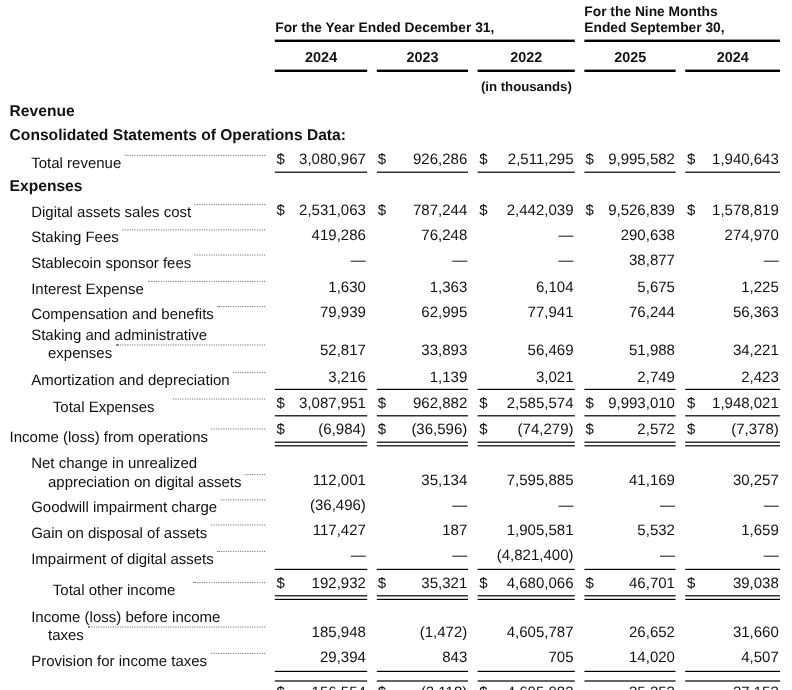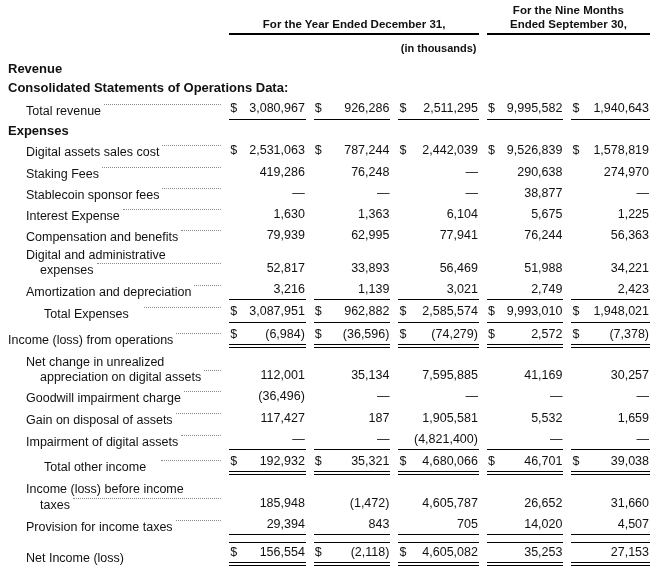--- a/index.html
+++ b/index.html
@@ -3,21 +3,21 @@
 <meta charset="utf-8">
 <style>
   html,body{margin:0;padding:0;background:#fff;color:#111;
     font-family:"Liberation Sans","DejaVu Sans",sans-serif;}
   .sheet{width:660px;height:575px;box-sizing:border-box;padding:3px 6px 0 6px;overflow:hidden;}
   table{border-collapse:collapse;table-layout:fixed;width:648px;font-size:12.5px;line-height:1.22;}
   td{padding:1px 0;vertical-align:bottom;}
 
   
   .gbx{border-bottom:2px solid #000;margin:0 4px;padding:0 0 2px;font-weight:bold;
-       font-size:11.5px;text-align:center;line-height:1.18;}
+       font-size:11.5px;line-height:1.18;}
   .ybx{border-bottom:2px solid #000;margin:0 4px;padding:4px 0 2px;font-weight:bold;
        font-size:12px;text-align:center;}
   td.units{font-weight:bold;font-size:11px;text-align:center;padding:6px 0 3px;}
 
   
   td.lab{text-align:left;}
   .l,.lw{white-space:nowrap;}
   .lw{display:flex;align-items:flex-start;}
   .i0{padding-left:2px;}
   .i1{padding-left:20px;}
@@ -58,20 +58,38 @@
     <div class="gbx"><span>For the Year Ended December 31,</span></div>
   </td>
   <td class="n" colspan="2">
     <div class="gbx">
       <div>For the Nine Months</div>
       <div>Ended September 30,</div>
     </div>
   </td>
 </tr>
 
+<tr>
+  <td class="lab"></td>
+  <td class="n">
+            <div class="ybx">2024</div>
+          </td>
+  <td class="n">
+            <div class="ybx">2023</div>
+          </td>
+  <td class="n">
+            <div class="ybx">2022</div>
+          </td>
+  <td class="n">
+            <div class="ybx">2025</div>
+          </td>
+  <td class="n">
+            <div class="ybx">2024</div>
+          </td>
+</tr>
 
 <tr>
   <td></td>
           <td></td>
           <td></td>
   <td class="units">(in thousands)</td>
   <td></td>
           <td></td>
 </tr>
 
@@ -322,21 +340,21 @@
   <td class="n">
             <div class="bx">
               <span class="d"></span>
               <span class="v">56,363</span>
             </div>
           </td>
 </tr>
 
 <tr>
   <td class="lab">
-    <div class="l i1">Digital and administrative</div>
+    <div class="l i1">Staking and administrative</div>
     <div class="lw iw">
               <span>expenses</span>
               <i class="ldr"></i>
             </div>
   </td>
   <td class="n">
             <div class="bx">
               <span class="d"></span>
               <span class="v">52,817</span>
             </div>

